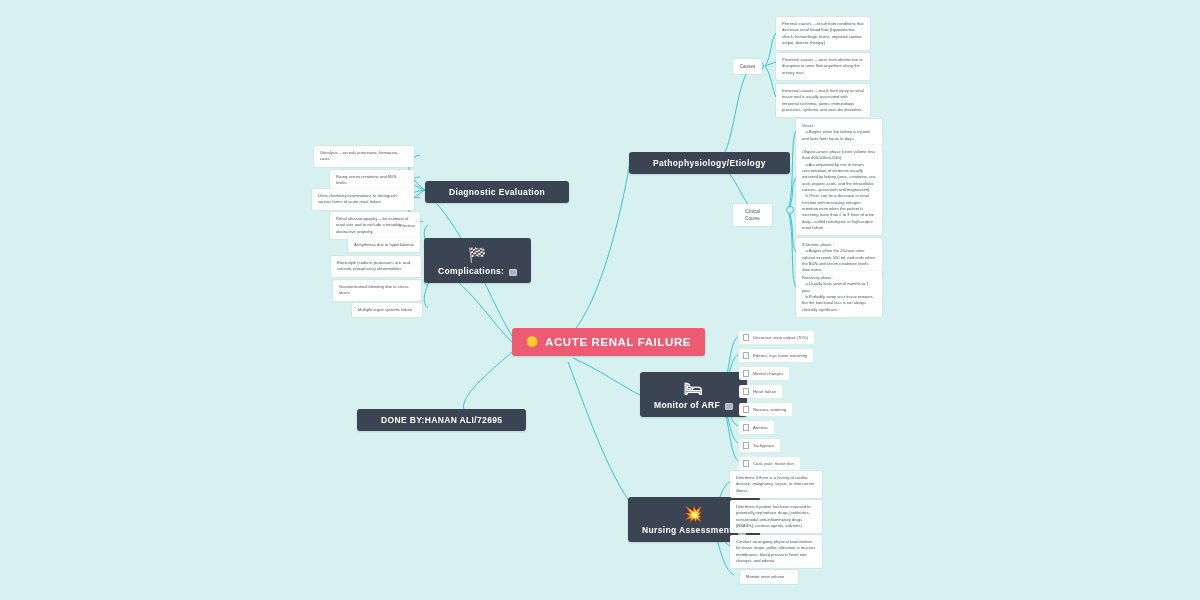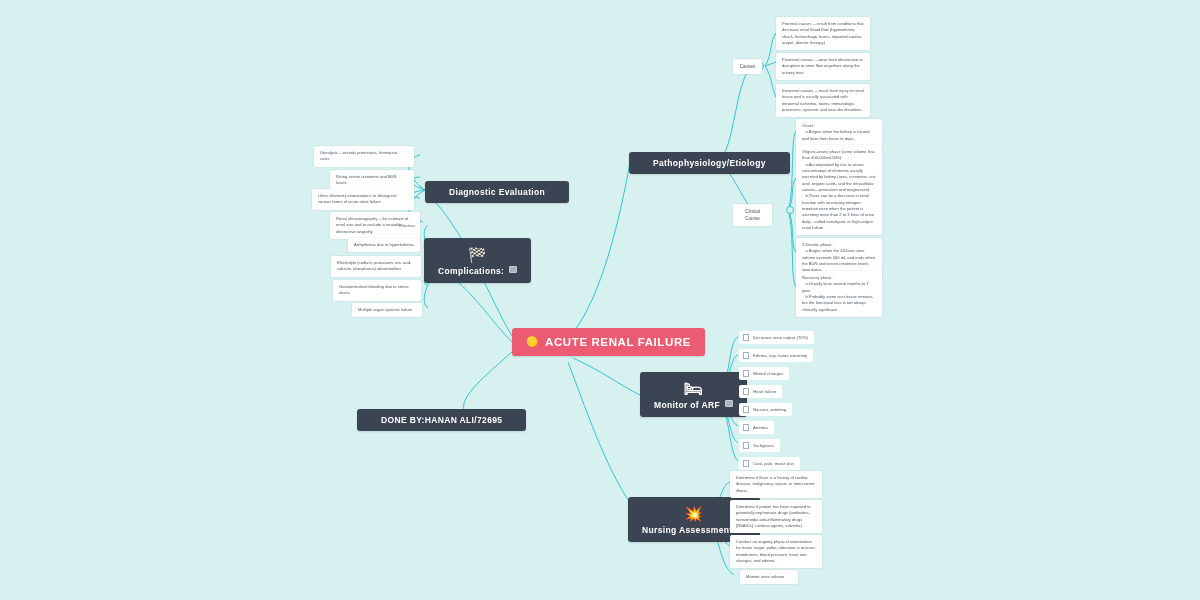--- a/index.html
+++ b/index.html
@@ -38,21 +38,21 @@
     font-size:8.5px;
     font-weight:700;
     letter-spacing:.35px;
     white-space:nowrap;
     box-shadow:0 1px 2px rgba(0,0,0,.12);
   }
   .dark.with-icon{
     display:flex;flex-direction:column;align-items:center;gap:4px;
     padding:9px 14px 7px;
   }
-  .dark .label-row{display:flex;align-items:flex-start;gap:5px;}
+  .dark .label-row{display:flex;align-items:flex-end;gap:5px;}
 
   
   .leaf{
     background:#ffffff;
     color:#4a5560;
     border-radius:2px;
     padding:4px 6px;
     font-size:4.1px;
     line-height:1.55;
     box-shadow:0 0 0 1px rgba(0,0,0,.03);

